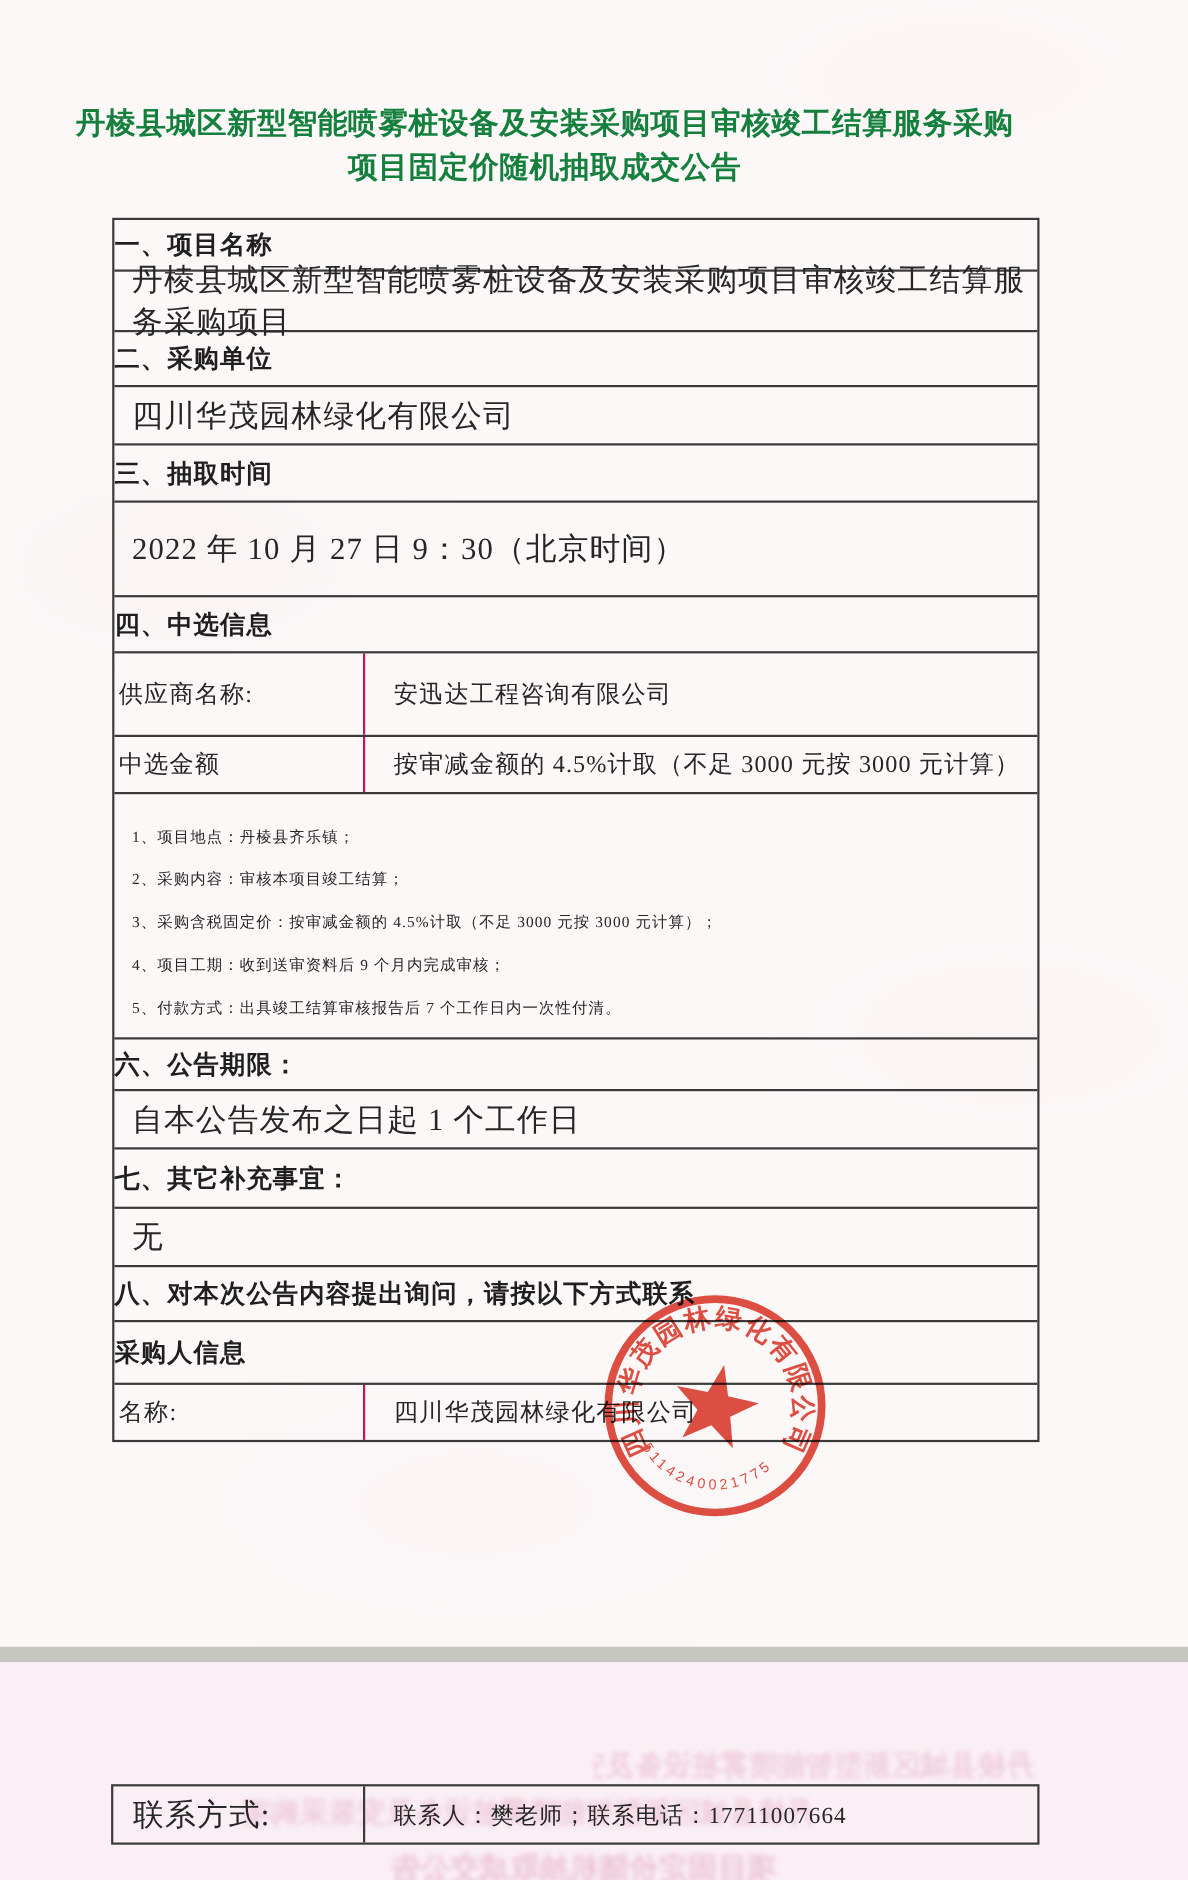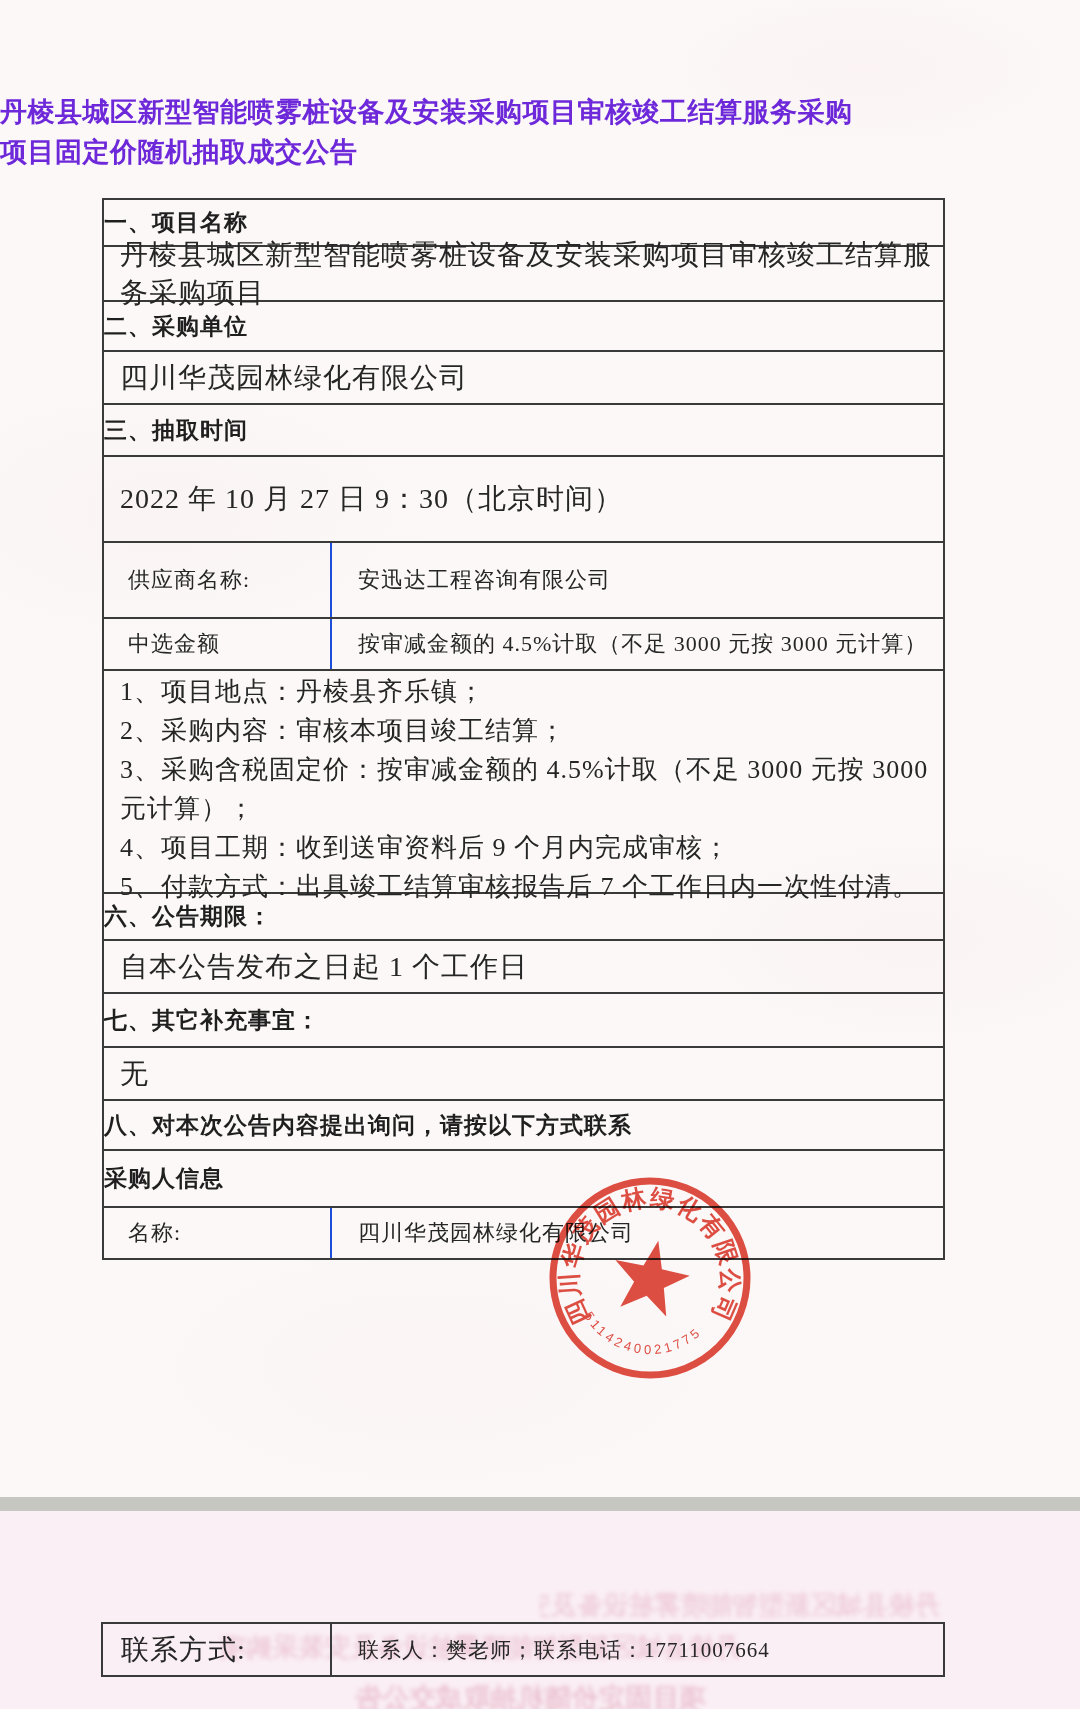--- a/index.html
+++ b/index.html
@@ -7,41 +7,41 @@
        font-family:"Liberation Serif","DejaVu Serif",serif;
        background:#fcf8f8;}
   #page{position:absolute;inset:0;}
   
   .noise{position:absolute;inset:0;pointer-events:none;z-index:0;
     background:
       radial-gradient(ellipse 300px 120px at 80% 4%, rgba(235,195,205,.10), transparent 70%),
       radial-gradient(ellipse 400px 200px at 15% 30%, rgba(240,225,228,.18), transparent 70%),
       radial-gradient(ellipse 350px 160px at 85% 55%, rgba(238,214,220,.14), transparent 70%),
       radial-gradient(ellipse 500px 220px at 40% 80%, rgba(242,226,231,.15), transparent 70%);}
-  .title{position:absolute;left:0;top:92px;width:990px;text-align:left;z-index:2;
-         color:#6d28d9;font-weight:700;}
+  .title{position:absolute;left:0;top:92px;width:990px;text-align:center;z-index:2;
+         color:#15803d;font-weight:700;}
   .title .t1{font-size:27px;letter-spacing:.5px;line-height:40px;}
   .title .t2{font-size:27px;letter-spacing:.5px;line-height:40px;margin-top:0;}
   .tbl{position:absolute;left:102px;top:198px;width:843px;z-index:2;
        border:2px solid #3a3a3a;box-sizing:border-box;background:transparent;}
   .row{box-sizing:border-box;border-bottom:2px solid #3a3a3a;display:flex;align-items:center;}
   .row:last-child{border-bottom:none;}
   .sec{font-family:"Liberation Sans","DejaVu Sans",sans-serif;font-weight:700;
        font-size:23px;color:#1f1f1f;letter-spacing:1px;}
   .txt{font-size:28px;color:#262626;padding-left:16px;letter-spacing:1px;}
   .h47{height:47px}.h55{height:55px}.h50{height:50px}.h53{height:53px}.h52{height:52px}
   .h86{height:86px}.h51{height:51px}.h76{height:76px}.h223{height:223px}.h54{height:54px}
   .h57{height:57px}
   .pair{padding:0;align-items:stretch;}
-  .pair .label{width:228px;box-sizing:border-box;border-right:2px solid #1d4ed8;
-       display:flex;align-items:center;padding-left:24px;font-size:22px;color:#262626;letter-spacing:1px;}
+  .pair .label{width:228px;box-sizing:border-box;border-right:2px solid #be185d;
+       display:flex;align-items:center;padding-left:4px;font-size:22px;color:#262626;letter-spacing:1px;}
   .pair .value{flex:1;display:flex;align-items:center;padding-left:26px;
        font-size:22px;color:#262626;letter-spacing:1px;}
   .items{display:block;padding:14px 0 0 16px;}
-  .items div{font-size:26px;color:#262626;line-height:39px;letter-spacing:1px;}
+  .items div{font-size:14px;color:#262626;line-height:39px;letter-spacing:1px;}
   
   .seal{position:absolute;left:546px;top:1166px;width:208px;height:222px;z-index:3;
         opacity:.88;mix-blend-mode:multiply;}
   
   .band{position:absolute;left:0;top:1497px;width:1080px;height:14px;background:#c7c7c1;z-index:1;}
   .bottom-tint{position:absolute;left:0;top:1511px;width:1080px;height:198px;
         background:#faeff4;z-index:0;}
   .ghost{position:absolute;z-index:1;color:#d887a3;white-space:nowrap;overflow:hidden;
         font-weight:700;transform:scaleX(-1);pointer-events:none;}
   .ghost.a{left:540px;top:1588px;width:400px;font-size:26px;filter:blur(2px);opacity:.30;}
@@ -78,20 +78,23 @@
         <div class="sec">二、采购单位</div>
       </div>
     <div class="row h53">
         <div class="txt">四川华茂园林绿化有限公司</div>
       </div>
     <div class="row h52">
         <div class="sec">三、抽取时间</div>
       </div>
     <div class="row h86">
         <div class="txt">2022 年 10 月 27 日 9：30（北京时间）</div>
+      </div>
+    <div class="row h51">
+        <div class="sec">四、中选信息</div>
       </div>
     <div class="row h76 pair">
       <div class="label">供应商名称:</div>
       <div class="value">安迅达工程咨询有限公司</div>
     </div>
     <div class="row h52 pair">
       <div class="label">中选金额</div>
       <div class="value">按审减金额的 4.5%计取（不足 3000 元按 3000 元计算）</div>
     </div>
     <div class="row h223">

